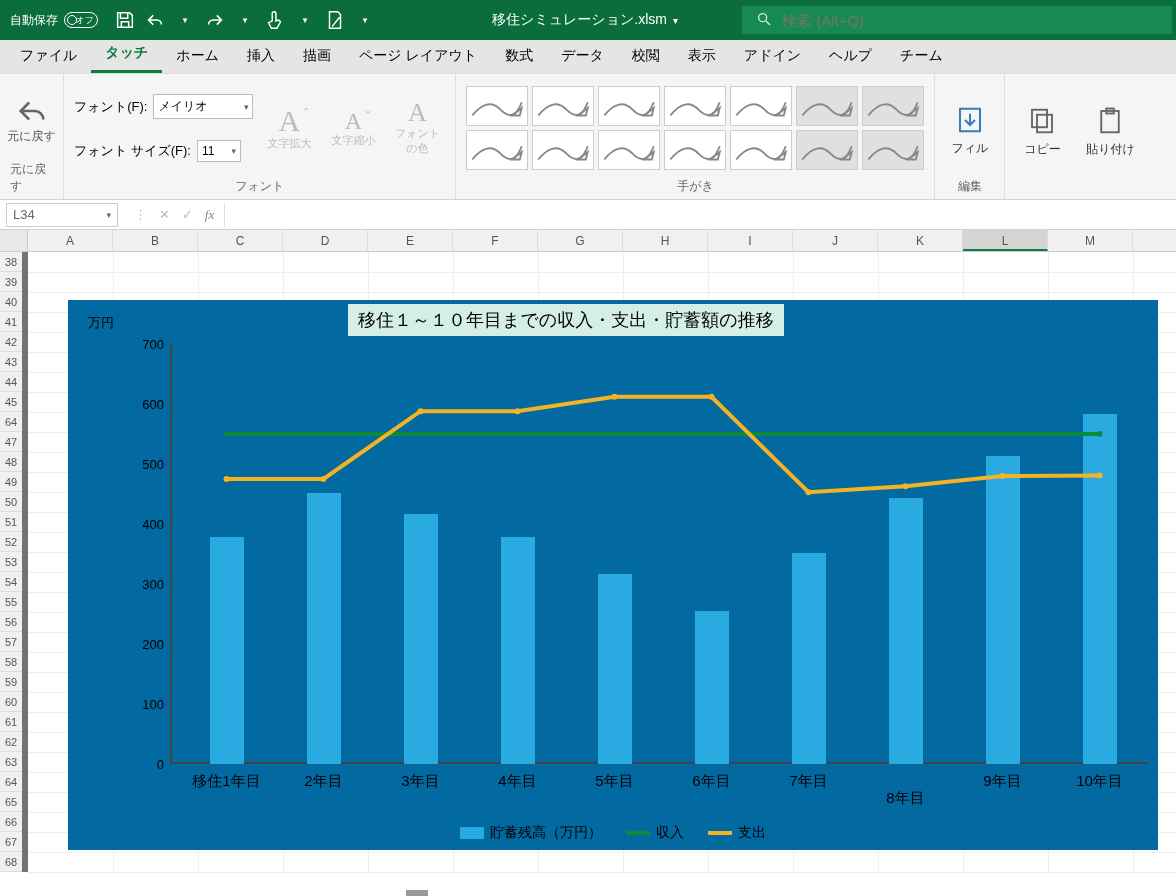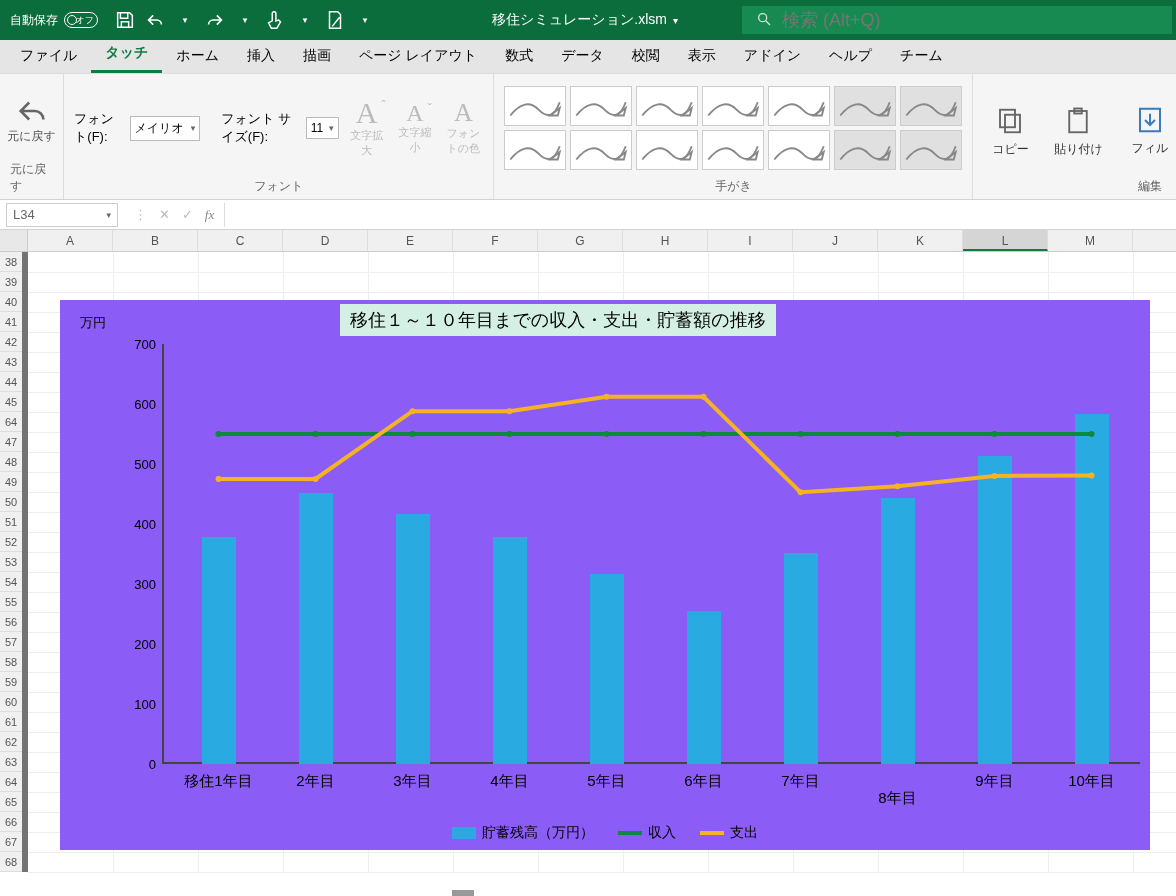--- a/index.html
+++ b/index.html
@@ -8,39 +8,39 @@
 
 .titlebar { height: 40px; background: #0b6d3c; display: flex; align-items: center; color: #fff; }
 .titlebar .autosave { display: flex; align-items: center; gap: 6px; padding: 0 10px; font-size: 12px; }
 .toggle { width: 34px; height: 16px; border: 1px solid #fff; border-radius: 8px; position: relative; display: flex; align-items: center; justify-content: flex-start; }
 .toggle .knob { width: 10px; height: 10px; border: 1px solid #fff; border-radius: 50%; margin-left: 2px; }
 .toggle .lbl { font-size: 9px; position: absolute; right: 3px; top: 1px; }
 .titlebar .qat { display: flex; gap: 8px; align-items: center; padding: 0 6px; }
 .titlebar .qat .ico { width: 22px; height: 22px; display: flex; align-items: center; justify-content: center; cursor: pointer; }
 .titlebar .doc { flex: 0 0 auto; margin-left: 110px; font-size: 14px; display: flex; align-items: center; gap: 6px; }
 .titlebar .search { margin-left: auto; background: #168a50; height: 28px; display: flex; align-items: center; padding: 0 14px; flex: 1; max-width: 430px; margin-right: 4px; }
-.titlebar .search input { background: transparent; border: none; color: #cfe8da; font-size: 18px; outline: none; width: 100%; }
+.titlebar .search input { background: transparent; border: none; color: #cfe8da; font-size: 15px; outline: none; width: 100%; }
 .titlebar .search .mag { margin-right: 10px; color: #cfe8da; }
 
 
 .ribtabs { height: 34px; background: #e5e5e5; display: flex; align-items: flex-end; padding: 0 6px; gap: 0; border-bottom: 1px solid #ddd; }
 .ribtabs .tab { padding: 6px 14px 8px; font-size: 14px; cursor: pointer; }
 .ribtabs .tab.active { font-weight: 600; border-bottom: 3px solid #107c41; color: #107c41; }
 
 
 .ribbon { height: 126px; background: #f5f5f5; display: flex; border-bottom: 1px solid #d2d2d2; }
 .rgroup { border-right: 1px solid #ddd; display: flex; flex-direction: column; justify-content: flex-end; align-items: center; padding: 6px 10px 4px; }
 .rgroup .content { flex: 1; display: flex; align-items: center; gap: 8px; }
 .rgroup .glabel { font-size: 12px; color: #666; padding-top: 2px; }
 
 .undo-big { display: flex; flex-direction: column; align-items: center; width: 50px; }
 .undo-big svg { width: 34px; height: 34px; }
 .undo-big span { font-size: 12px; color: #555; text-align: center; }
 
-.fontctl { display: flex; flex-direction: row; gap: 21px; }
+.fontctl { display: flex; flex-direction: column; gap: 21px; }
 .fontctl .row { display: flex; align-items: center; gap: 6px; font-size: 13px; }
 .fontsel { border: 1px solid #bbb; background: #fff; height: 25px; width: 100px; padding: 0 4px; font-size: 12px; display: flex; align-items: center; justify-content: space-between; }
 .sizesel { border: 1px solid #bbb; background: #fff; height: 22px; width: 44px; padding: 0 4px; font-size: 12px; display: flex; align-items: center; justify-content: space-between; }
 .caret { font-size: 9px; color: #666; }
 
 .abtn { display: flex; flex-direction: column; align-items: center; width: 56px; color: #bbb; cursor: default; }
 .abtn .A { font-size: 30px; font-family: Georgia, serif; line-height: 1; position: relative; }
 .abtn .sup { font-size: 12px; position: absolute; top: 2px; right: -8px; }
 .abtn .lbl { font-size: 11px; text-align: center; }
 .abtn.colorb .bar { width: 22px; height: 6px; background: #999; margin-top: -2px; }
@@ -69,21 +69,21 @@
 .colhdr .ch.sel { background: #d5d5d5; border-bottom: 2px solid #107c41; }
 .rows { display: flex; }
 .rowhdrs { width: 28px; background: #f0f0f0; border-right: 6px solid #737373; }
 .rowhdrs .rh { height: 20px; font-size: 11px; color: #555; text-align: center; line-height: 20px; border-bottom: 1px solid #ddd; }
 .cells { position: relative; flex: 1; }
 .gridlines { position: absolute; inset: 0; }
 .vline { position: absolute; top: 0; bottom: 0; width: 1px; background: #eee; }
 .hline { position: absolute; left: 0; right: 0; height: 1px; background: #eee; }
 
 
-.chart { position: absolute; left: 32px; top: 48px; width: 1090px; height: 550px; background: #8b5cf6; }
+.chart { position: absolute; left: 40px; top: 48px; width: 1090px; height: 550px; background: #0369a1; }
 .chart .unit { position: absolute; left: 20px; top: 14px; font-size: 13px; }
 .chart .title { position: absolute; left: 280px; top: 4px; font-size: 18px; background: #d4f0e4; padding: 4px 10px; }
 .plot { position: absolute; left: 60px; top: 44px; width: 1020px; height: 420px; }
 .yaxis { position: absolute; left: 0; top: 0; bottom: 0; width: 42px; }
 .ytick { position: absolute; right: 6px; font-size: 13px; transform: translateY(-50%); }
 .axisline { position: absolute; background: #444; }
 .bars { position: absolute; left: 50px; right: 0; top: 0; bottom: 0; }
 .bar { position: absolute; bottom: 0; width: 34px; background: #29abe2; }
 .xlabel { position: absolute; top: 100%; margin-top: 8px; font-size: 15px; text-align: center; transform: translateX(-50%); white-space: nowrap; }
 .legend { position: absolute; left: 0; right: 0; bottom: -48px; display: flex; justify-content: center; gap: 24px; font-size: 14px; }
@@ -301,20 +301,35 @@
             <svg class="penstroke" viewBox="0 0 60 40">
               <path d="M4 30 Q 20 10 34 24 T 56 16"></path>
               <path d="M46 30 l10 -8 l-2 8 z" fill="#888" stroke="none"></path>
             </svg>
           </div>
         </div>
     </div>
     <div class="glabel">手がき</div>
   </div>
 
+  <div class="rgroup" style="width:70px">
+    <div class="content">
+      <div class="tallbtn">
+        <div class="ico">
+          <svg viewBox="0 0 24 24" width="30" height="30">
+              <rect x="4" y="3" width="16" height="18" fill="none" stroke="#3a7abd" stroke-width="1.6"></rect>
+              <path d="M12 7v8 M8 12l4 4 4-4" fill="none" stroke="#3a7abd" stroke-width="1.6"></path>
+            </svg>
+        </div>
+        <div class="lbl">フィル</div>
+      </div>
+    </div>
+    <div class="glabel">編集</div>
+  </div>
+
   <div class="rgroup" style="border-right:none">
     <div class="content" style="gap:14px">
       <div class="tallbtn">
         <div class="ico">
           <svg viewBox="0 0 24 24" width="30" height="30">
               <rect x="4" y="3" width="12" height="14" fill="none" stroke="#666" stroke-width="1.5"></rect>
               <rect x="8" y="7" width="12" height="14" fill="none" stroke="#666" stroke-width="1.5"></rect>
             </svg>
         </div>
         <div class="lbl">コピー</div>
@@ -323,35 +338,20 @@
         <div class="ico">
           <svg viewBox="0 0 24 24" width="30" height="30">
               <rect x="5" y="4" width="14" height="17" fill="none" stroke="#666" stroke-width="1.5"></rect>
               <rect x="9" y="2" width="6" height="4" fill="none" stroke="#666" stroke-width="1.5"></rect>
             </svg>
         </div>
         <div class="lbl">貼り付け</div>
       </div>
     </div>
     <div class="glabel">&nbsp;</div>
-  </div>
-
-  <div class="rgroup" style="width:70px">
-    <div class="content">
-      <div class="tallbtn">
-        <div class="ico">
-          <svg viewBox="0 0 24 24" width="30" height="30">
-              <rect x="4" y="3" width="16" height="18" fill="none" stroke="#3a7abd" stroke-width="1.6"></rect>
-              <path d="M12 7v8 M8 12l4 4 4-4" fill="none" stroke="#3a7abd" stroke-width="1.6"></path>
-            </svg>
-        </div>
-        <div class="lbl">フィル</div>
-      </div>
-    </div>
-    <div class="glabel">編集</div>
   </div>
 </div>
 
 <div class="fbar">
   <div class="namebox">
     <span>L34</span>
       <span class="caret">▾</span>
   </div>
   <div class="fx">
     <span style="color:#bbb">⋮</span>

